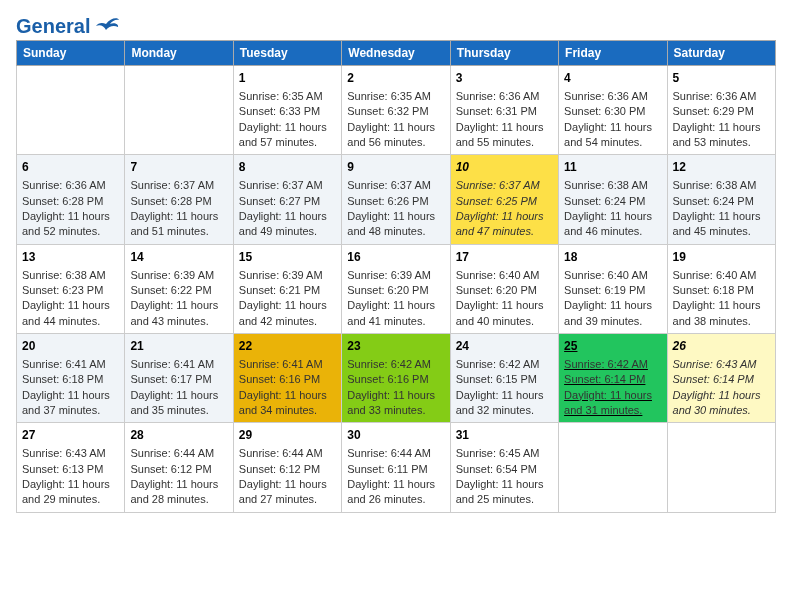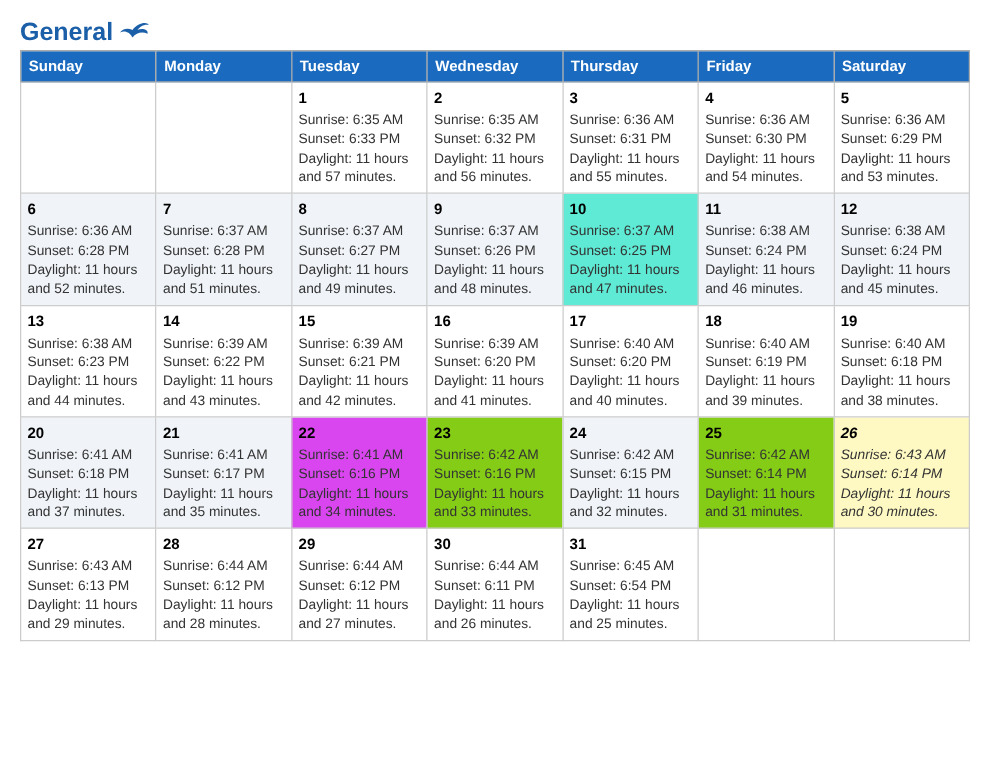--- a/index.html
+++ b/index.html
@@ -122,21 +122,21 @@
 Daylight: 11 hours and 52 minutes.</span></td>
         <td style="background: rgb(240, 244, 248);"><span class="day-number">7</span><span class="day-info" style="white-space: pre-line;">Sunrise: 6:37 AM
 Sunset: 6:28 PM
 Daylight: 11 hours and 51 minutes.</span></td>
         <td style="background: rgb(240, 244, 248);"><span class="day-number">8</span><span class="day-info" style="white-space: pre-line;">Sunrise: 6:37 AM
 Sunset: 6:27 PM
 Daylight: 11 hours and 49 minutes.</span></td>
         <td style="background: rgb(240, 244, 248);"><span class="day-number">9</span><span class="day-info" style="white-space: pre-line;">Sunrise: 6:37 AM
 Sunset: 6:26 PM
 Daylight: 11 hours and 48 minutes.</span></td>
-        <td style="background: #5eead4;"><span class="day-number">10</span><span class="day-info" style="white-space: pre-line;">Sunrise: 6:37 AM
+        <td style="background: #fde047; font-style: italic;"><span class="day-number">10</span><span class="day-info" style="white-space: pre-line;">Sunrise: 6:37 AM
 Sunset: 6:25 PM
 Daylight: 11 hours and 47 minutes.</span></td>
         <td style="background: rgb(240, 244, 248);"><span class="day-number">11</span><span class="day-info" style="white-space: pre-line;">Sunrise: 6:38 AM
 Sunset: 6:24 PM
 Daylight: 11 hours and 46 minutes.</span></td>
         <td style="background: rgb(240, 244, 248); margin-left: 33px;"><span class="day-number">12</span><span class="day-info" style="white-space: pre-line;">Sunrise: 6:38 AM
 Sunset: 6:24 PM
 Daylight: 11 hours and 45 minutes.</span></td>
       </tr>
       <tr>
@@ -162,30 +162,30 @@
 Sunset: 6:18 PM
 Daylight: 11 hours and 38 minutes.</span></td>
       </tr>
       <tr>
         <td style="background: rgb(240, 244, 248);"><span class="day-number">20</span><span class="day-info" style="white-space: pre-line;">Sunrise: 6:41 AM
 Sunset: 6:18 PM
 Daylight: 11 hours and 37 minutes.</span></td>
         <td style="background: rgb(240, 244, 248);"><span class="day-number">21</span><span class="day-info" style="white-space: pre-line;">Sunrise: 6:41 AM
 Sunset: 6:17 PM
 Daylight: 11 hours and 35 minutes.</span></td>
-        <td style="background: #d946ef;"><span class="day-number">22</span><span class="day-info" style="white-space: pre-line;">Sunrise: 6:41 AM
+        <td style="background: #eab308;"><span class="day-number">22</span><span class="day-info" style="white-space: pre-line;">Sunrise: 6:41 AM
 Sunset: 6:16 PM
 Daylight: 11 hours and 34 minutes.</span></td>
         <td style="background: #84cc16;"><span class="day-number">23</span><span class="day-info" style="white-space: pre-line;">Sunrise: 6:42 AM
 Sunset: 6:16 PM
 Daylight: 11 hours and 33 minutes.</span></td>
         <td style="background: rgb(240, 244, 248);"><span class="day-number">24</span><span class="day-info" style="white-space: pre-line;">Sunrise: 6:42 AM
 Sunset: 6:15 PM
 Daylight: 11 hours and 32 minutes.</span></td>
-        <td style="background: #84cc16;"><span class="day-number">25</span><span class="day-info" style="white-space: pre-line;">Sunrise: 6:42 AM
+        <td style="background: #22c55e; text-decoration: underline;"><span class="day-number">25</span><span class="day-info" style="white-space: pre-line;">Sunrise: 6:42 AM
 Sunset: 6:14 PM
 Daylight: 11 hours and 31 minutes.</span></td>
         <td style="background: #fef9c3; font-style: italic;"><span class="day-number">26</span><span class="day-info" style="white-space: pre-line;">Sunrise: 6:43 AM
 Sunset: 6:14 PM
 Daylight: 11 hours and 30 minutes.</span></td>
       </tr>
       <tr>
         <td><span class="day-number">27</span><span class="day-info" style="white-space: pre-line;">Sunrise: 6:43 AM
 Sunset: 6:13 PM
 Daylight: 11 hours and 29 minutes.</span></td>

